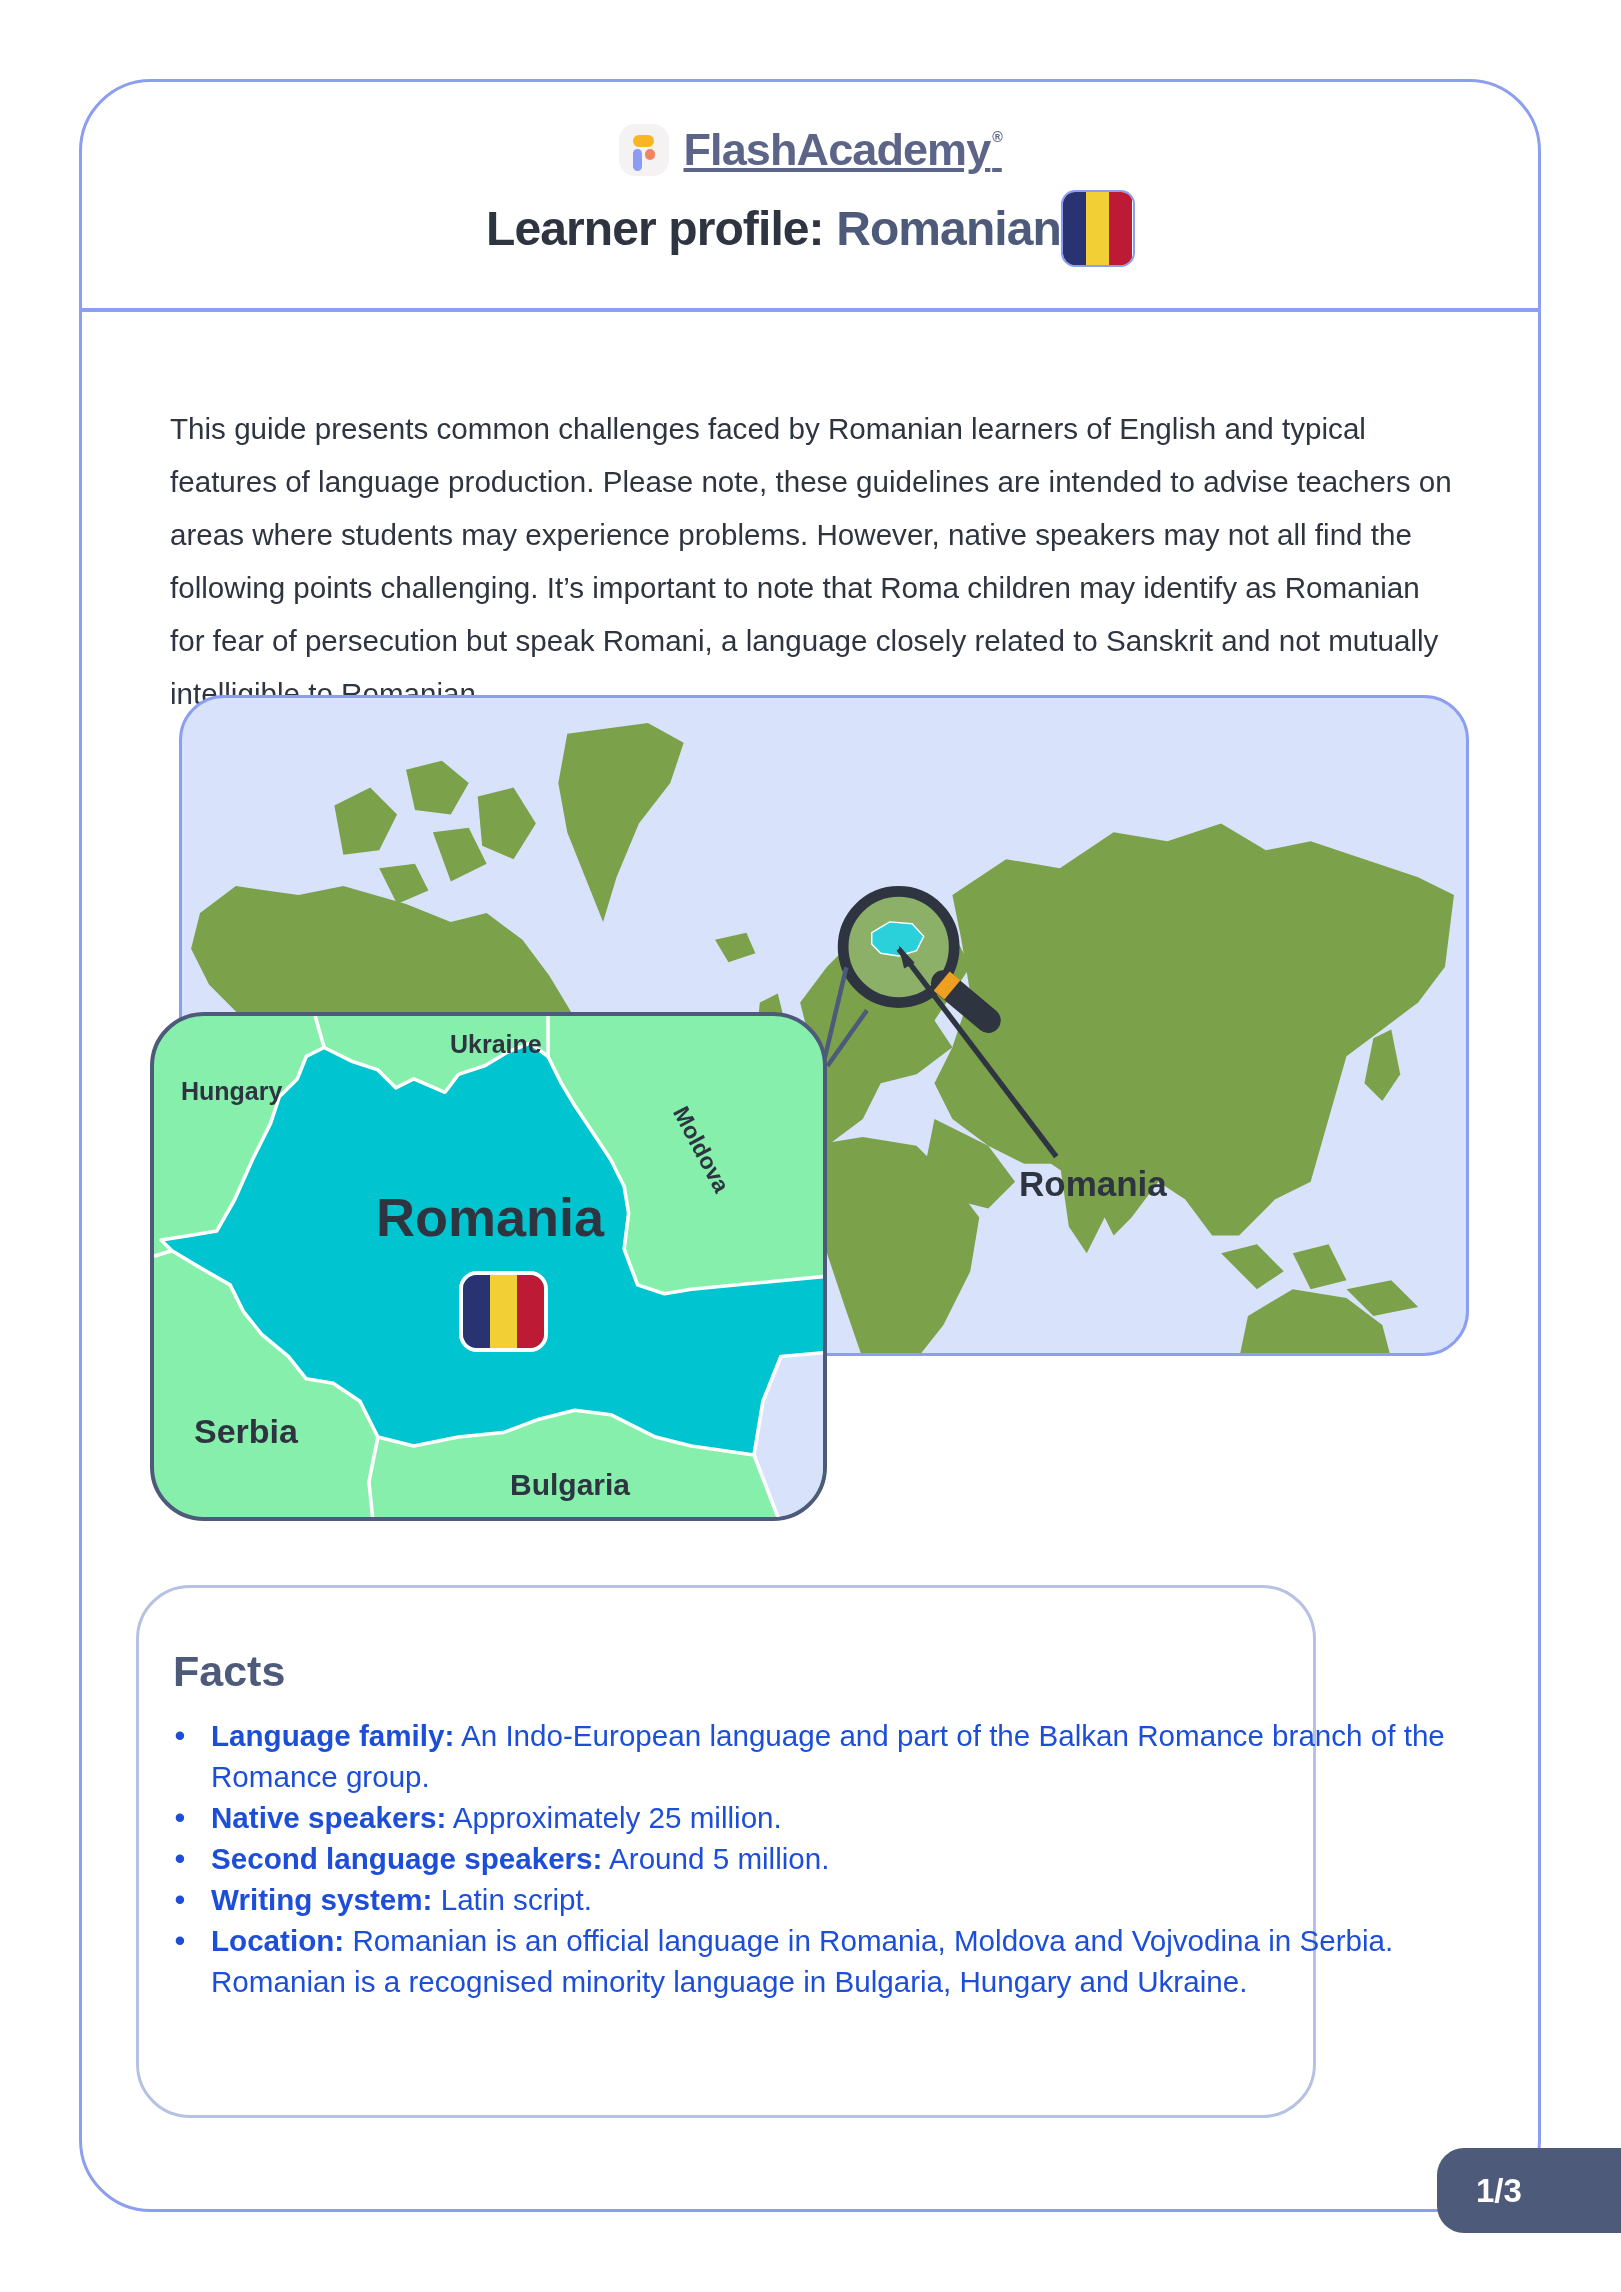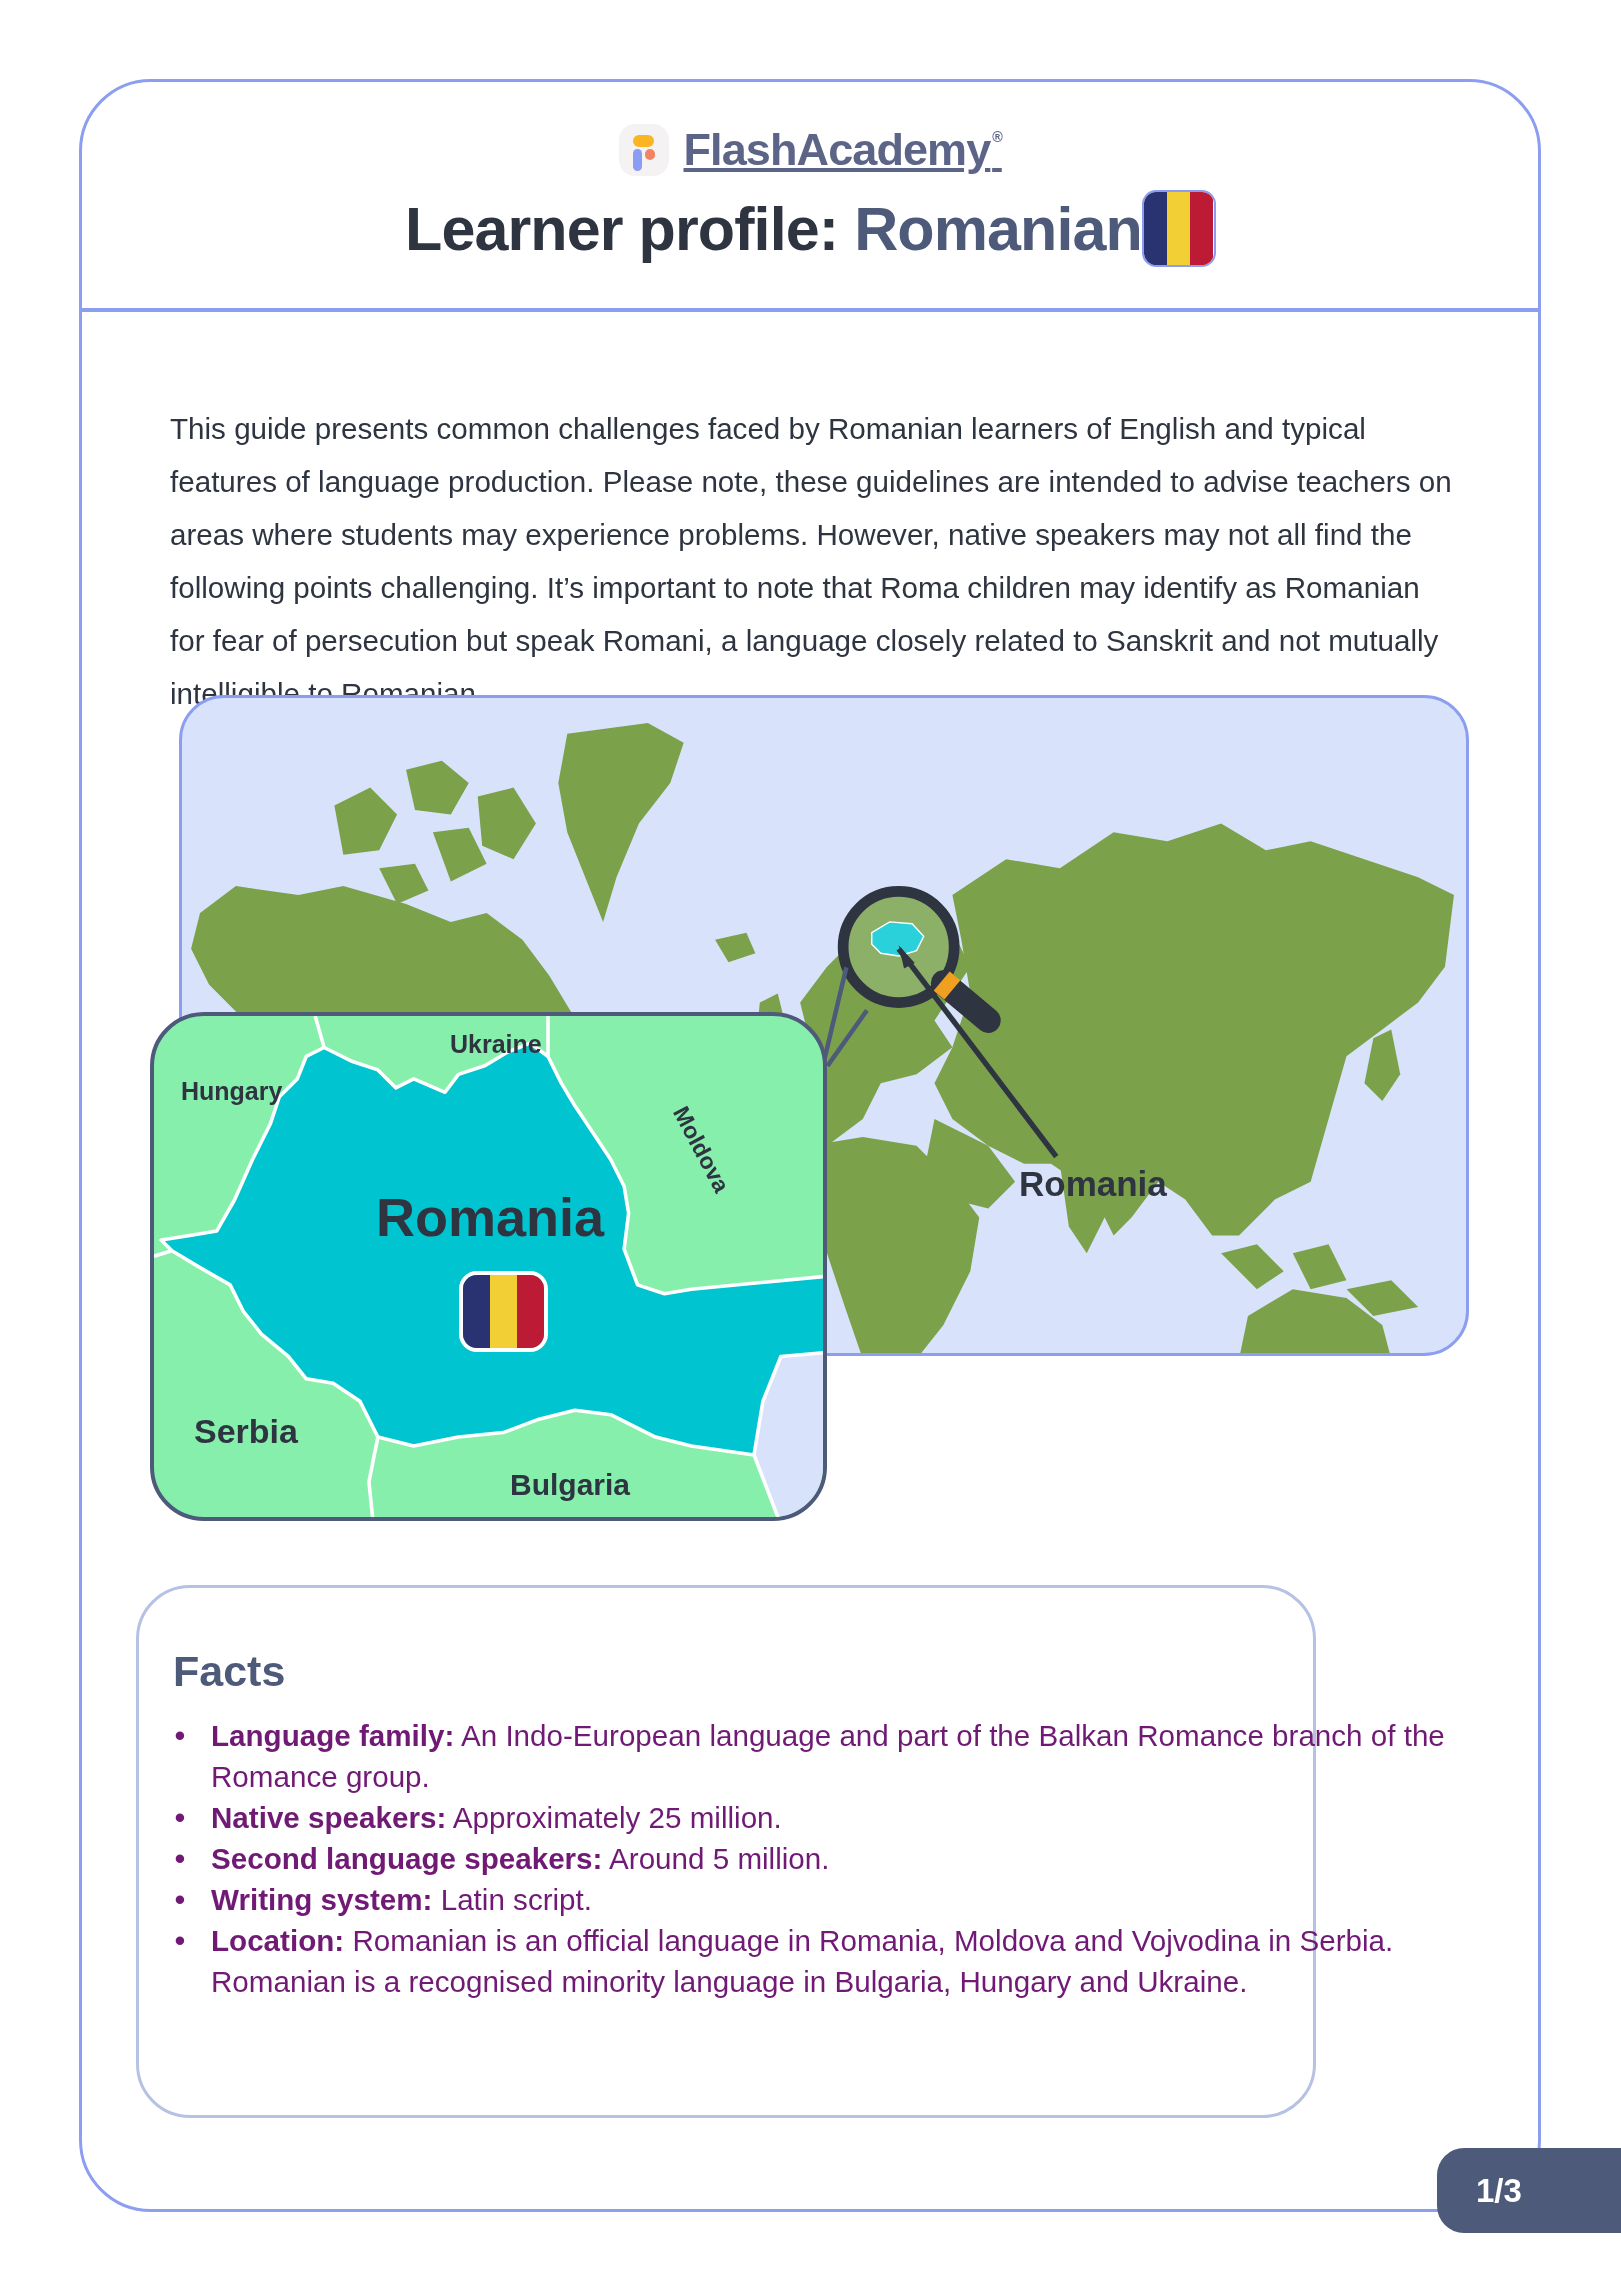--- a/index.html
+++ b/index.html
@@ -6,21 +6,21 @@
   body{width:1621px;height:2293px;position:relative;overflow:hidden;font-family:"Liberation Sans","DejaVu Sans",sans-serif;color:#2e3440;}
   .frame{position:absolute;left:79px;top:79px;width:1462px;height:2133px;border:3.6px solid #8c9ef0;border-radius:72px;box-sizing:border-box;}
   .header-divider{position:absolute;left:79px;top:308px;width:1462px;height:3.6px;background:#8c9ef0;}
   .logo{position:absolute;left:0;right:0;top:124px;display:flex;justify-content:center;align-items:center;gap:14.3px;}
   .logo-mark{width:50px;height:52px;background:#f4f2f3;border-radius:16px;position:relative;}
   .logo-mark .bar-top{position:absolute;left:13.4px;top:10.7px;width:21.5px;height:12.5px;border-radius:6.3px;background:#fbb423;}
   .logo-mark .bar-left{position:absolute;left:13.4px;top:25px;width:9.9px;height:21.5px;border-radius:5.4px;background:#8a9cf3;}
   .logo-mark .dot{position:absolute;left:26px;top:25px;width:9.9px;height:10.7px;border-radius:5.4px;background:#f28363;}
   .logo-text{font-size:45px;font-weight:700;color:#5c6487;letter-spacing:-0.9px;text-decoration:underline;}
   .logo-text sup{font-size:14.3px;vertical-align:top;position:relative;top:5.4px;margin-left:1.8px;}
-  .title{position:absolute;left:0;right:0;top:190px;text-align:center;font-size:61px;font-weight:700;color:#2e3440;letter-spacing:-0.9px;display:flex;justify-content:center;align-items:center;gap:0;}
+  .title{position:absolute;left:0;right:0;top:190px;text-align:center;font-size:48px;font-weight:700;color:#2e3440;letter-spacing:-0.9px;display:flex;justify-content:center;align-items:center;gap:0;}
   .title .accent{color:#4e5a7a;}
   .flag{display:inline-flex;border-radius:14.3px;overflow:hidden;border:2.7px solid #8c9ef0;}
   .flag span{display:block;}
   .flag.big{width:70px;height:73px;}
   .flag.big span{width:23px;height:73px;}
   .flag .b{background:#2a3371;} .flag .y{background:#f2cf34;} .flag .r{background:#bc1a35;}
   .intro{position:absolute;left:170px;top:372px;width:1290px;font-size:29.6px;line-height:53px;color:#2e3440;}
   
   .worldmap{position:absolute;left:179px;top:695px;width:1290px;height:661px;border:3.6px solid #8c9ef0;border-radius:45px;background:#d8e3fb;box-sizing:border-box;overflow:hidden;}
   .worldmap svg{position:absolute;left:0;top:0;}
@@ -35,21 +35,21 @@
   .inset .lbl.romania{left:222px;top:170px;font-size:54px;}
   .inset .lbl.serbia{left:40px;top:396px;font-size:34px;}
   .inset .lbl.bulgaria{left:356px;top:452px;font-size:30px;}
   .inset .flag.mid{position:absolute;left:305px;top:255px;width:81px;height:73px;border:4.5px solid #fff;border-radius:18px;}
   .inset .flag.mid span{width:27px;height:73px;}
   .connector{position:absolute;left:0;top:0;pointer-events:none;}
   
   .facts{position:absolute;left:136px;top:1585px;width:1180px;height:533px;border:3.6px solid #b6c2e4;border-radius:54px;box-sizing:border-box;}
   .facts-title{position:absolute;left:34px;top:59px;font-size:43px;font-weight:700;color:#4e5a7a;}
   .facts ul{position:absolute;left:34px;top:127px;margin:0;padding:0;list-style:none;width:1281px;}
-  .facts li{position:relative;padding-left:38px;font-size:29.6px;line-height:41px;color:#701a75;}
+  .facts li{position:relative;padding-left:38px;font-size:29.6px;line-height:41px;color:#1d4ed8;}
   .facts li:before{content:"\2022";position:absolute;left:1.8px;top:0;font-weight:700;}
   .facts li b{font-weight:700;}
   .page-badge{position:absolute;left:1437px;top:2148px;width:197px;height:85px;background:#4e5a7a;border-radius:27px 0 0 27px;color:#fff;font-size:33px;font-weight:700;box-sizing:border-box;padding-left:39px;line-height:85px;}
 </style>
 </head>
 <body>
 
 <div class="frame"></div>
 
 <div class="logo">

